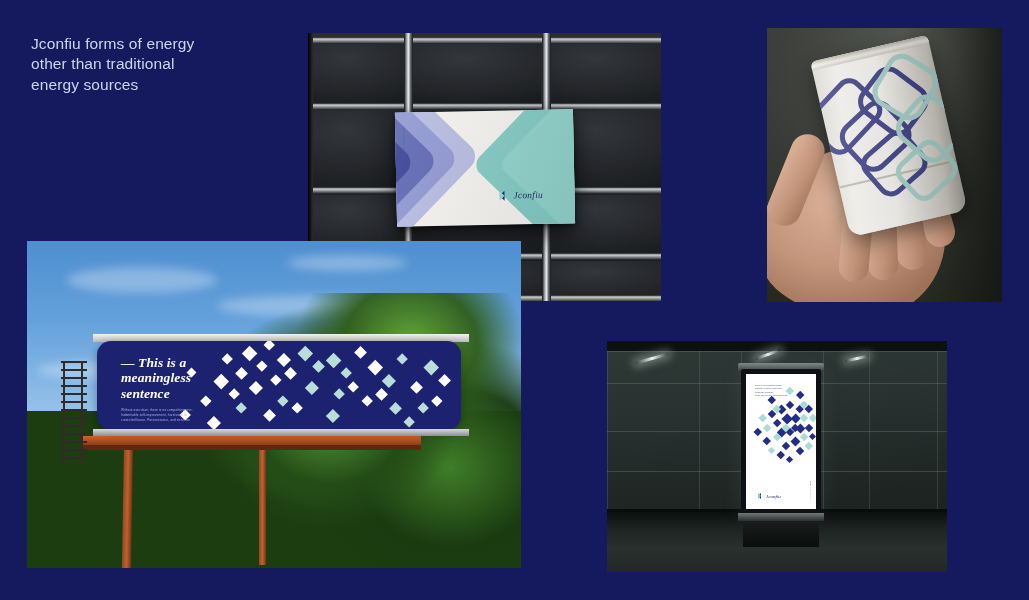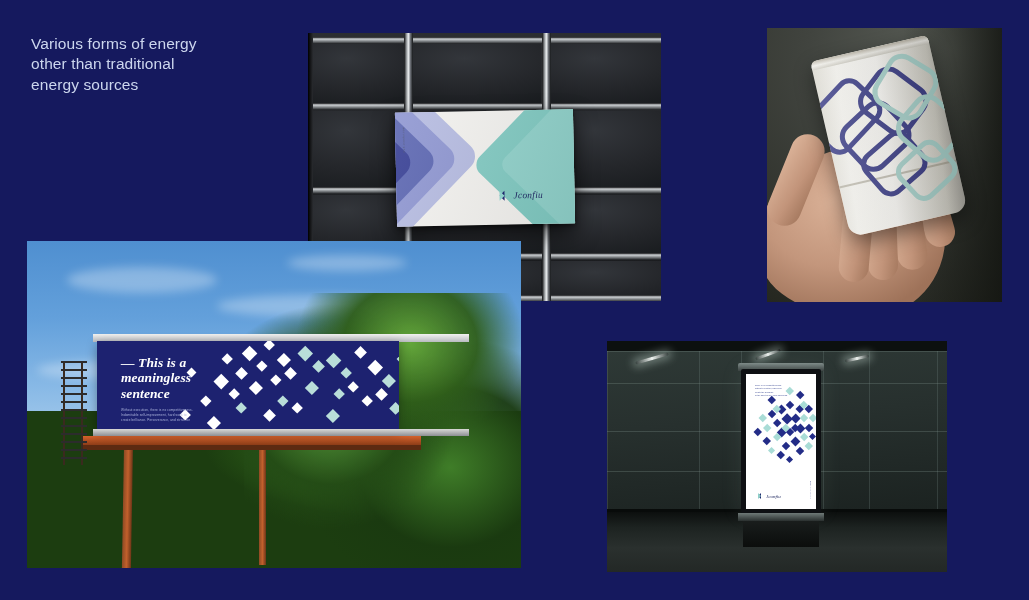--- a/index.html
+++ b/index.html
@@ -128,23 +128,24 @@
       #1a3a10;
   }
   .bb-tree-big{ position:absolute; right:-10px; bottom:-6px;
     width:58%; height:86%;
     background:
       radial-gradient(40% 36% at 58% 18%, #63a63a 0%, rgba(47,94,26,.95) 58%, rgba(24,56,14,0) 100%),
       radial-gradient(44% 40% at 30% 44%, #56993a 0%, rgba(36,76,22,.95) 60%, rgba(20,46,12,0) 100%),
       radial-gradient(52% 46% at 72% 62%, #3f7d28 0%, rgba(26,58,16,.95) 62%, rgba(16,38,10,0) 100%);
   }
   #bb-panel{
-    position:absolute; left:70px; top:100px; width:302px; height:89px;
+    position:absolute; left:70px; top:100px; width:364px; height:89px;
     background:#1d2270; overflow:hidden;
     box-shadow:0 3px 10px rgba(0,0,0,.35);
+    border-radius:14px;
   }
   #bb-frame-top{ position:absolute; left:66px; top:93px; width:376px; height:8px;
     background:linear-gradient(180deg,#f2f2f0,#b9bbc0); }
   #bb-frame-bot{ position:absolute; left:66px; top:188px; width:376px; height:7px;
     background:linear-gradient(180deg,#d8d8d6,#8d8f93); }
   #bb-catwalk{ position:absolute; left:56px; top:195px; width:338px; height:9px;
     background:linear-gradient(180deg,#d4622c,#8d3d18); }
   #bb-catwalk2{ position:absolute; left:56px; top:204px; width:338px; height:5px;
     background:#5d2a11; }
   .bb-leg{ position:absolute; background:linear-gradient(90deg,#8e4a24,#c2602c,#6d3518); }
@@ -195,21 +196,21 @@
   #lb-logo .logo-word{ font-family:"Liberation Serif", serif; font-style:italic;
     font-size:5px; color:#232c63; }
   #lb-side{ position:absolute; right:4px; bottom:10px;
     writing-mode:vertical-rl; font-size:1.8px; color:#6b74a8; letter-spacing:.3px; }
 </style>
 </head>
 <body>
 
 <div id="board">
 
-  <div id="headline">Various forms of energy
+  <div id="headline">Jconfiu forms of energy
 other than traditional
 energy sources</div>
 
   <div class="mock" id="mock-card">
     <div class="metal-bg"></div>
     <div id="metal-grid">
         <div class="m-panel" style="left:0px;top:10px;width:96px;height:62px;"></div>
         <div class="m-panel" style="left:0px;top:78px;width:96px;height:78px;"></div>
         <div class="m-panel" style="left:0px;top:162px;width:96px;height:60px;"></div>
         <div class="m-panel" style="left:0px;top:228px;width:96px;height:44px;"></div>

